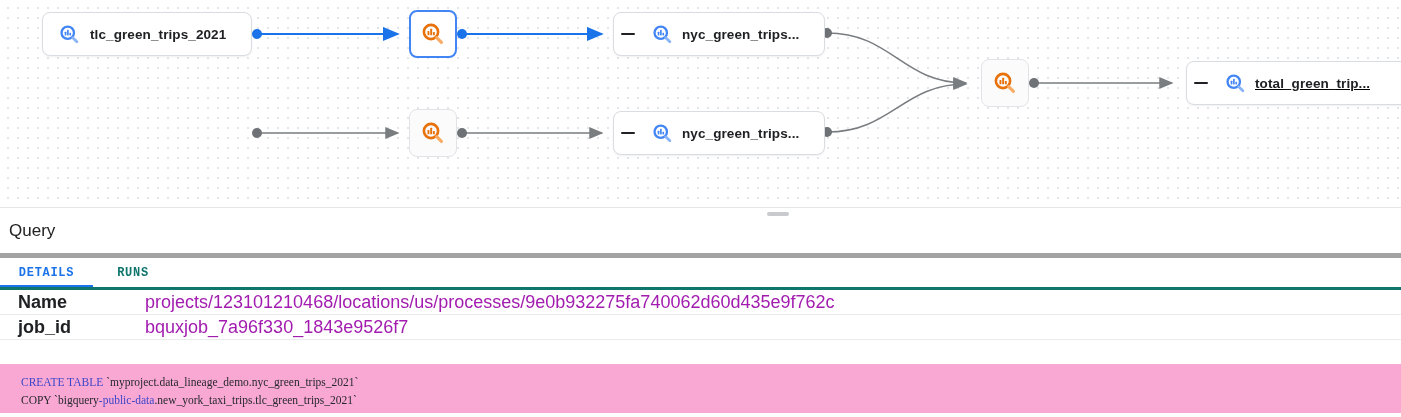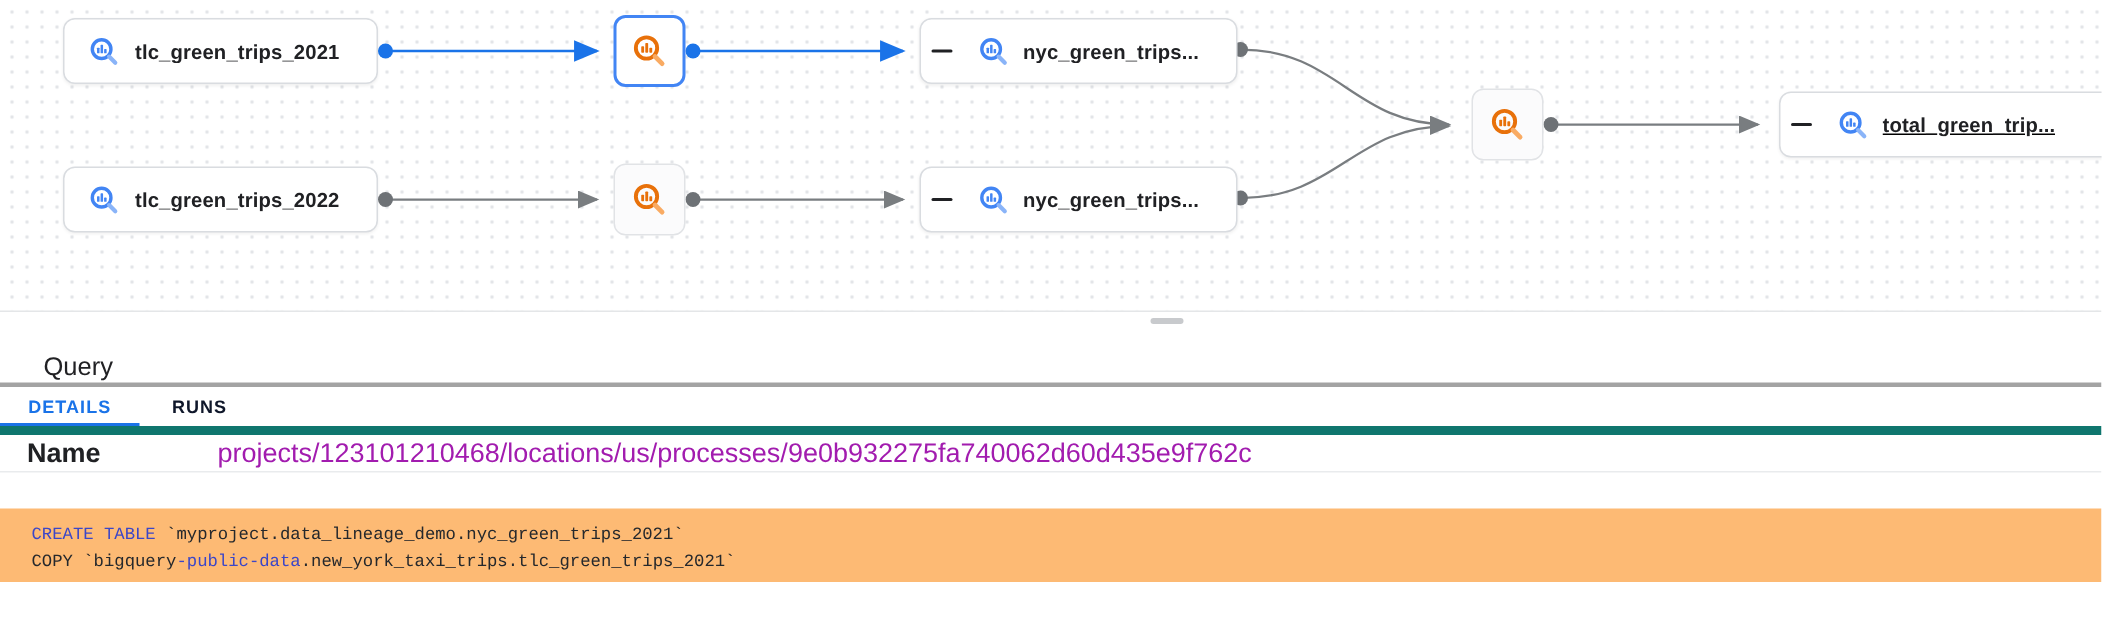--- a/index.html
+++ b/index.html
@@ -37,40 +37,40 @@
     display: flex; align-items: center; justify-content: center;
   }
   .pnode.selected { background: #fff; border: 2px solid #4285f4; }
 
   .bq { display: inline-flex; flex: none; }
 
   
   .panel { position: relative; width: 1401px; }
   .drag-handle { position: absolute; top: 4px; left: 767px; width: 22px; height: 4px;
     background: #c8cacd; border-radius: 2px; }
-  .panel-header { height: 50px; display: flex; align-items: flex-end; padding-left: 29px;
-    border-bottom: 3px solid #a3a3a3; }
+  .panel-header { height: 50px; display: flex; align-items: center; padding-left: 9px;
+    border-bottom: 5px solid #a3a3a3; }
   .panel-title { font-size: 17px; font-weight: 400; color: #212124; }
 
-  .tabs { display: flex; height: 32px; border-bottom: 6px solid #0f766e; }
+  .tabs { display: flex; height: 32px; border-bottom: 3px solid #0f766e; font-family: Liberation Mono, monospace; }
   .tab { display: flex; align-items: center; justify-content: center;
-    font-size: 12px; font-weight: 700; letter-spacing: .7px; color: #0f172a;
+    font-size: 12px; font-weight: 700; letter-spacing: .7px; color: #0f766e;
     cursor: pointer; }
   .tab-details { width: 93px; }
   .tab-runs { width: 80px; }
   .tab.active { color: #1a73e8; box-shadow: inset 0 -2px 0 #1a73e8; }
 
   .drow { display: flex; align-items: center; height: 25px;
     border-bottom: 1px solid #e9ebed; font-size: 18px; }
   .dlabel { width: 145px; padding-left: 18px; font-weight: 700; color: #202124; flex: none; }
   .dvalue { color: #a21caf; white-space: nowrap; }
 
-  .codeblock { margin-top: 24px; height: 49px; background: #fdba74;
+  .codeblock { margin-top: 24px; height: 49px; background: #f9a8d4;
     padding: 9px 0 0 21px;
-    font-family: Liberation Mono, monospace; font-size: 11.5px; line-height: 18px;
+    font-family: Liberation Serif, serif; font-size: 11.5px; line-height: 18px;
     color: #25282c; white-space: pre; }
   .kw { color: #3b46c8; }
 </style>
 </head>
 <body>
 
 <div class="canvas">
   <svg class="edges" width="1401" height="208">
     <defs>
       <marker id="arrB" markerWidth="11" markerHeight="10" refX="8.5" refY="4" orient="auto">
@@ -142,32 +142,20 @@
         <circle cx="10" cy="10" r="7.1" fill="none" stroke="#4285f4" stroke-width="2.6"></circle>
         <path d="M15.7 15.7 L20.4 20.4" stroke="#8ab4f8" stroke-width="3.2" stroke-linecap="round"></path>
         <rect x="6.5" y="8.9" width="1.9" height="4.3" rx="0.5" fill="#4285f4"></rect>
         <rect x="9.2" y="6.7" width="1.9" height="6.5" rx="0.5" fill="#4285f4"></rect>
         <rect x="11.9" y="9.9" width="1.9" height="3.3" rx="0.5" fill="#4285f4"></rect>
       </svg>
     </span>
     <span class="nlabel">nyc_green_trips...</span>
   </div>
 
-  <div class="tnode" style="left:42px; top:111px; width:210px;">
-    <span class="bq">
-      <svg viewBox="0 0 24 24" width="21" height="21">
-        <circle cx="10" cy="10" r="7.1" fill="none" stroke="#4285f4" stroke-width="2.6"></circle>
-        <path d="M15.7 15.7 L20.4 20.4" stroke="#8ab4f8" stroke-width="3.2" stroke-linecap="round"></path>
-        <rect x="6.5" y="8.9" width="1.9" height="4.3" rx="0.5" fill="#4285f4"></rect>
-        <rect x="9.2" y="6.7" width="1.9" height="6.5" rx="0.5" fill="#4285f4"></rect>
-        <rect x="11.9" y="9.9" width="1.9" height="3.3" rx="0.5" fill="#4285f4"></rect>
-      </svg>
-    </span>
-    <span class="nlabel">tlc_green_trips_2022</span>
-  </div>
 
   <div class="pnode" style="left:409px; top:109px;">
     <span class="bq">
       <svg viewBox="0 0 24 24" width="24" height="24">
         <circle cx="10" cy="10" r="7.1" fill="none" stroke="#e8710a" stroke-width="2.6"></circle>
         <path d="M15.7 15.7 L20.4 20.4" stroke="#f9ab63" stroke-width="3.2" stroke-linecap="round"></path>
         <rect x="6.5" y="8.9" width="1.9" height="4.3" rx="0.5" fill="#e8710a"></rect>
         <rect x="9.2" y="6.7" width="1.9" height="6.5" rx="0.5" fill="#e8710a"></rect>
         <rect x="11.9" y="9.9" width="1.9" height="3.3" rx="0.5" fill="#e8710a"></rect>
       </svg>
@@ -225,16 +213,20 @@
   <div class="tabs">
     <div class="tab tab-details active">DETAILS</div>
     <div class="tab tab-runs">RUNS</div>
   </div>
 
   <div class="details">
     <div class="drow">
       <div class="dlabel">Name</div>
       <div class="dvalue">projects/123101210468/locations/us/processes/9e0b932275fa740062d60d435e9f762c</div>
     </div>
+    <div class="drow">
+      <div class="dlabel">job_id</div>
+      <div class="dvalue">bquxjob_7a96f330_1843e9526f7</div>
+    </div>
   </div>
 
   <div class="codeblock"><div class="codeline"><span class="kw">CREATE TABLE</span><span> `myproject.data_lineage_demo.nyc_green_trips_2021`</span></div><div class="codeline"><span>COPY `bigquery</span><span class="kw">-public-data</span><span>.new_york_taxi_trips.tlc_green_trips_2021`</span></div></div>
 </div>
 
 </body></html>

